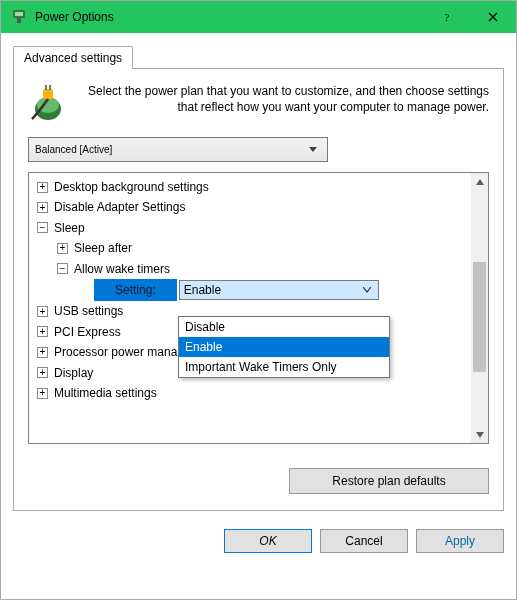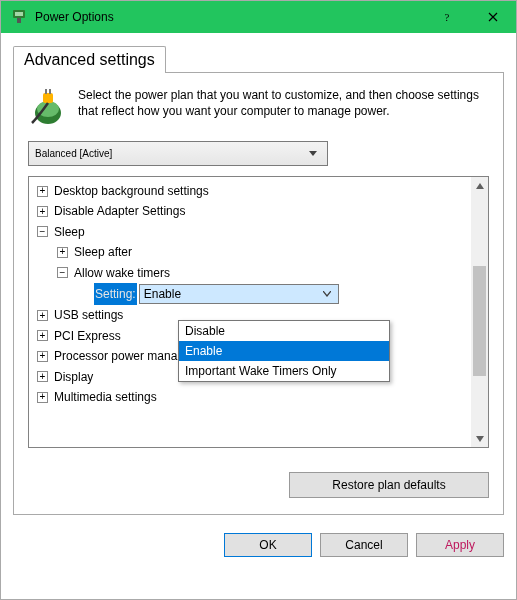--- a/index.html
+++ b/index.html
@@ -27,38 +27,38 @@
   .titlebar .tb-btn {
     width: 46px; height: 32px; display:flex; align-items:center; justify-content:center;
     color:#000;
   }
   .titlebar .tb-btn svg { width:10px; height:10px; }
   
   .content {
     padding: 12px 12px 8px 12px;
   }
   
-  .tabstrip { display:flex; font-size:16px; position:relative; }
+  .tabstrip { display:flex; font-size:12px; position:relative; }
   .tab {
     border: 1px solid #a9a9a9;
     border-bottom: none;
     padding: 4px 10px;
     background:#fff;
     position: relative;
     top: 1px;
     border-radius: 2px 2px 0 0;
     z-index: 2;
   }
   .tab-body {
     border: 1px solid #a9a9a9;
     padding: 14px 14px 16px 14px;
     position: relative;
   }
   
-  .intro { display:flex; gap:10px; margin-bottom: 14px; }
+  .intro { display:flex; gap:10px; margin-bottom: 14px; text-align: right; }
   .intro .plugicon { width:40px; height:40px; flex: 0 0 40px; }
   .intro .text { font-size:12px; line-height:1.35; }
   
   .plan-dd {
     width: 300px; height: 25px;
     border: 1px solid #7a7a7a;
     background: linear-gradient(#f3f3f3,#e6e6e6);
     display:flex; align-items:center;
     padding: 0 6px;
     margin-bottom: 10px;
@@ -110,22 +110,22 @@
     margin-right:6px;
     display:flex; align-items:center; justify-content:center;
     font-size:10px; line-height:1;
     color:#000;
     background:#fff;
     flex: 0 0 11px;
   }
   .node .lbl { }
   .setting-row { display:flex; align-items:center; }
   .setting-label {
-    background:#0078d7; color:#e5e5e5;
-    padding: 1px 1px;
+    background:#0078d7; color:#0f172a;
+    padding: 1px 21px;
     margin-right: 2px;
   }
   .setting-dd {
     border:1px solid #7a7a7a;
     background:#cde8ff;
     height:20px; width: 200px;
     display:flex; align-items:center;
     padding: 0 4px;
   }
   .setting-dd .val { flex:1; }
@@ -156,22 +156,22 @@
     font-family: inherit;
     text-align:center;
   }
   .btn-wide { width: 200px; }
   
   .footer {
     display:flex; justify-content:flex-end; gap:8px;
     padding: 10px 12px 14px 12px;
   }
   .footer .btn { width:88px; padding:4px 0; }
-  .btn.default { border-color:#0078d7; }
-  .btn.disabled { color:#be185d; }
+  .btn.default { border-color:#0078d7;font-style:italic; }
+  .btn.disabled { color:#0369a1; }
 </style>
 </head>
 <body>
 
 <div class="titlebar">
   <span class="icon">
     <svg viewBox="0 0 16 16">
         <rect x="2" y="1" width="12" height="8" rx="1" fill="#2e7d32"></rect>
         <rect x="4" y="3" width="8" height="4" fill="#a5d6a7"></rect>
         <rect x="6" y="9" width="4" height="5" fill="#555"></rect>

